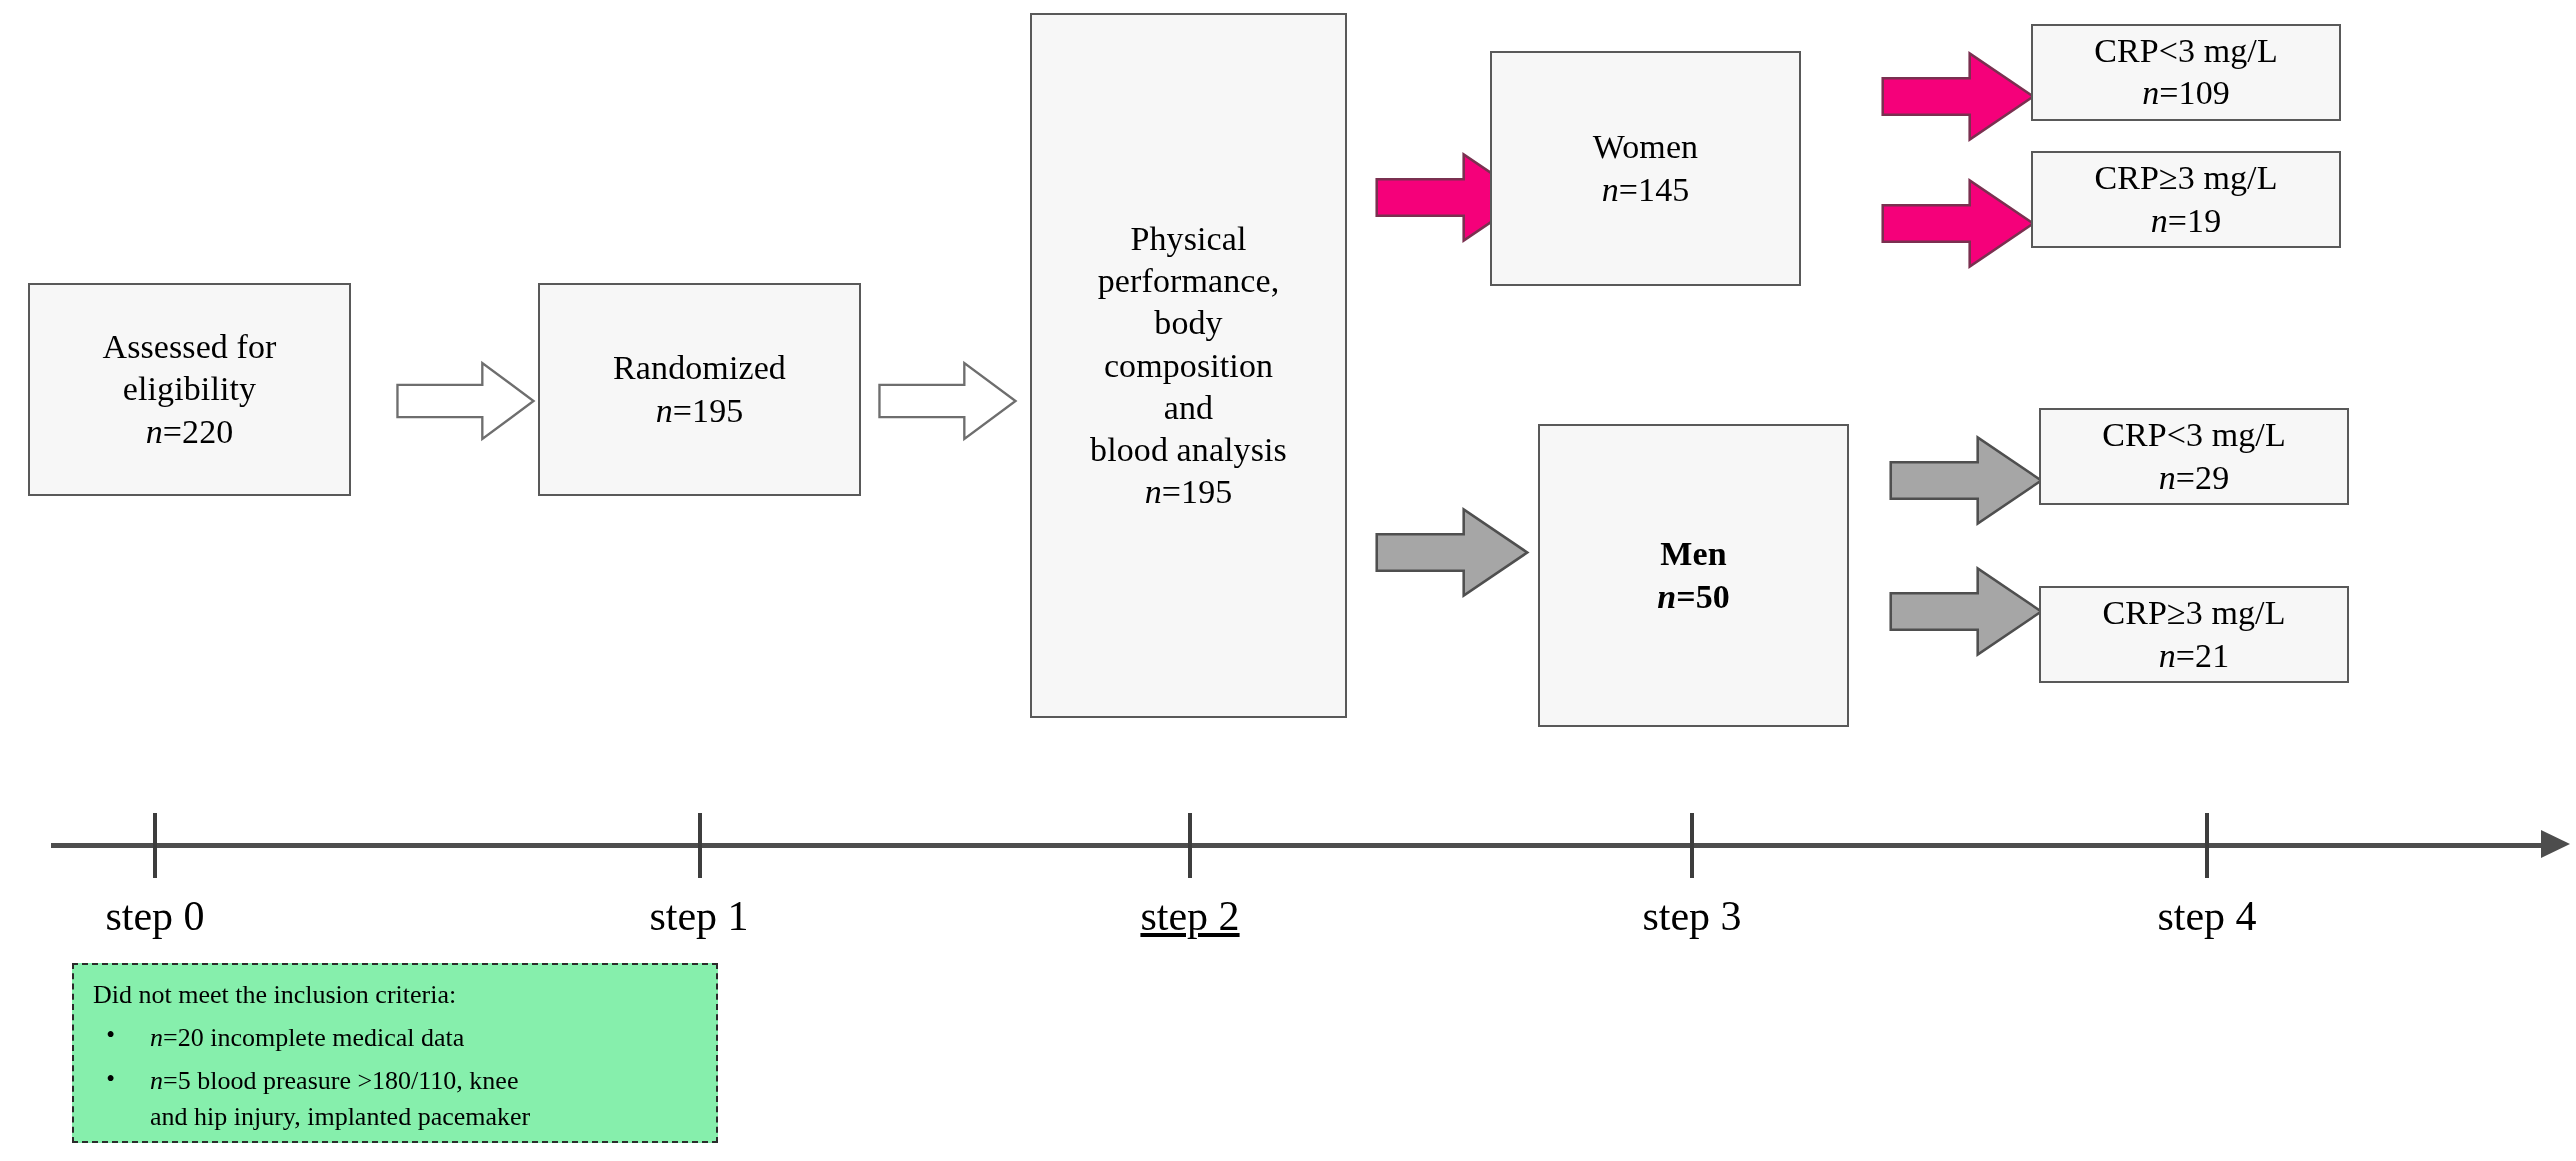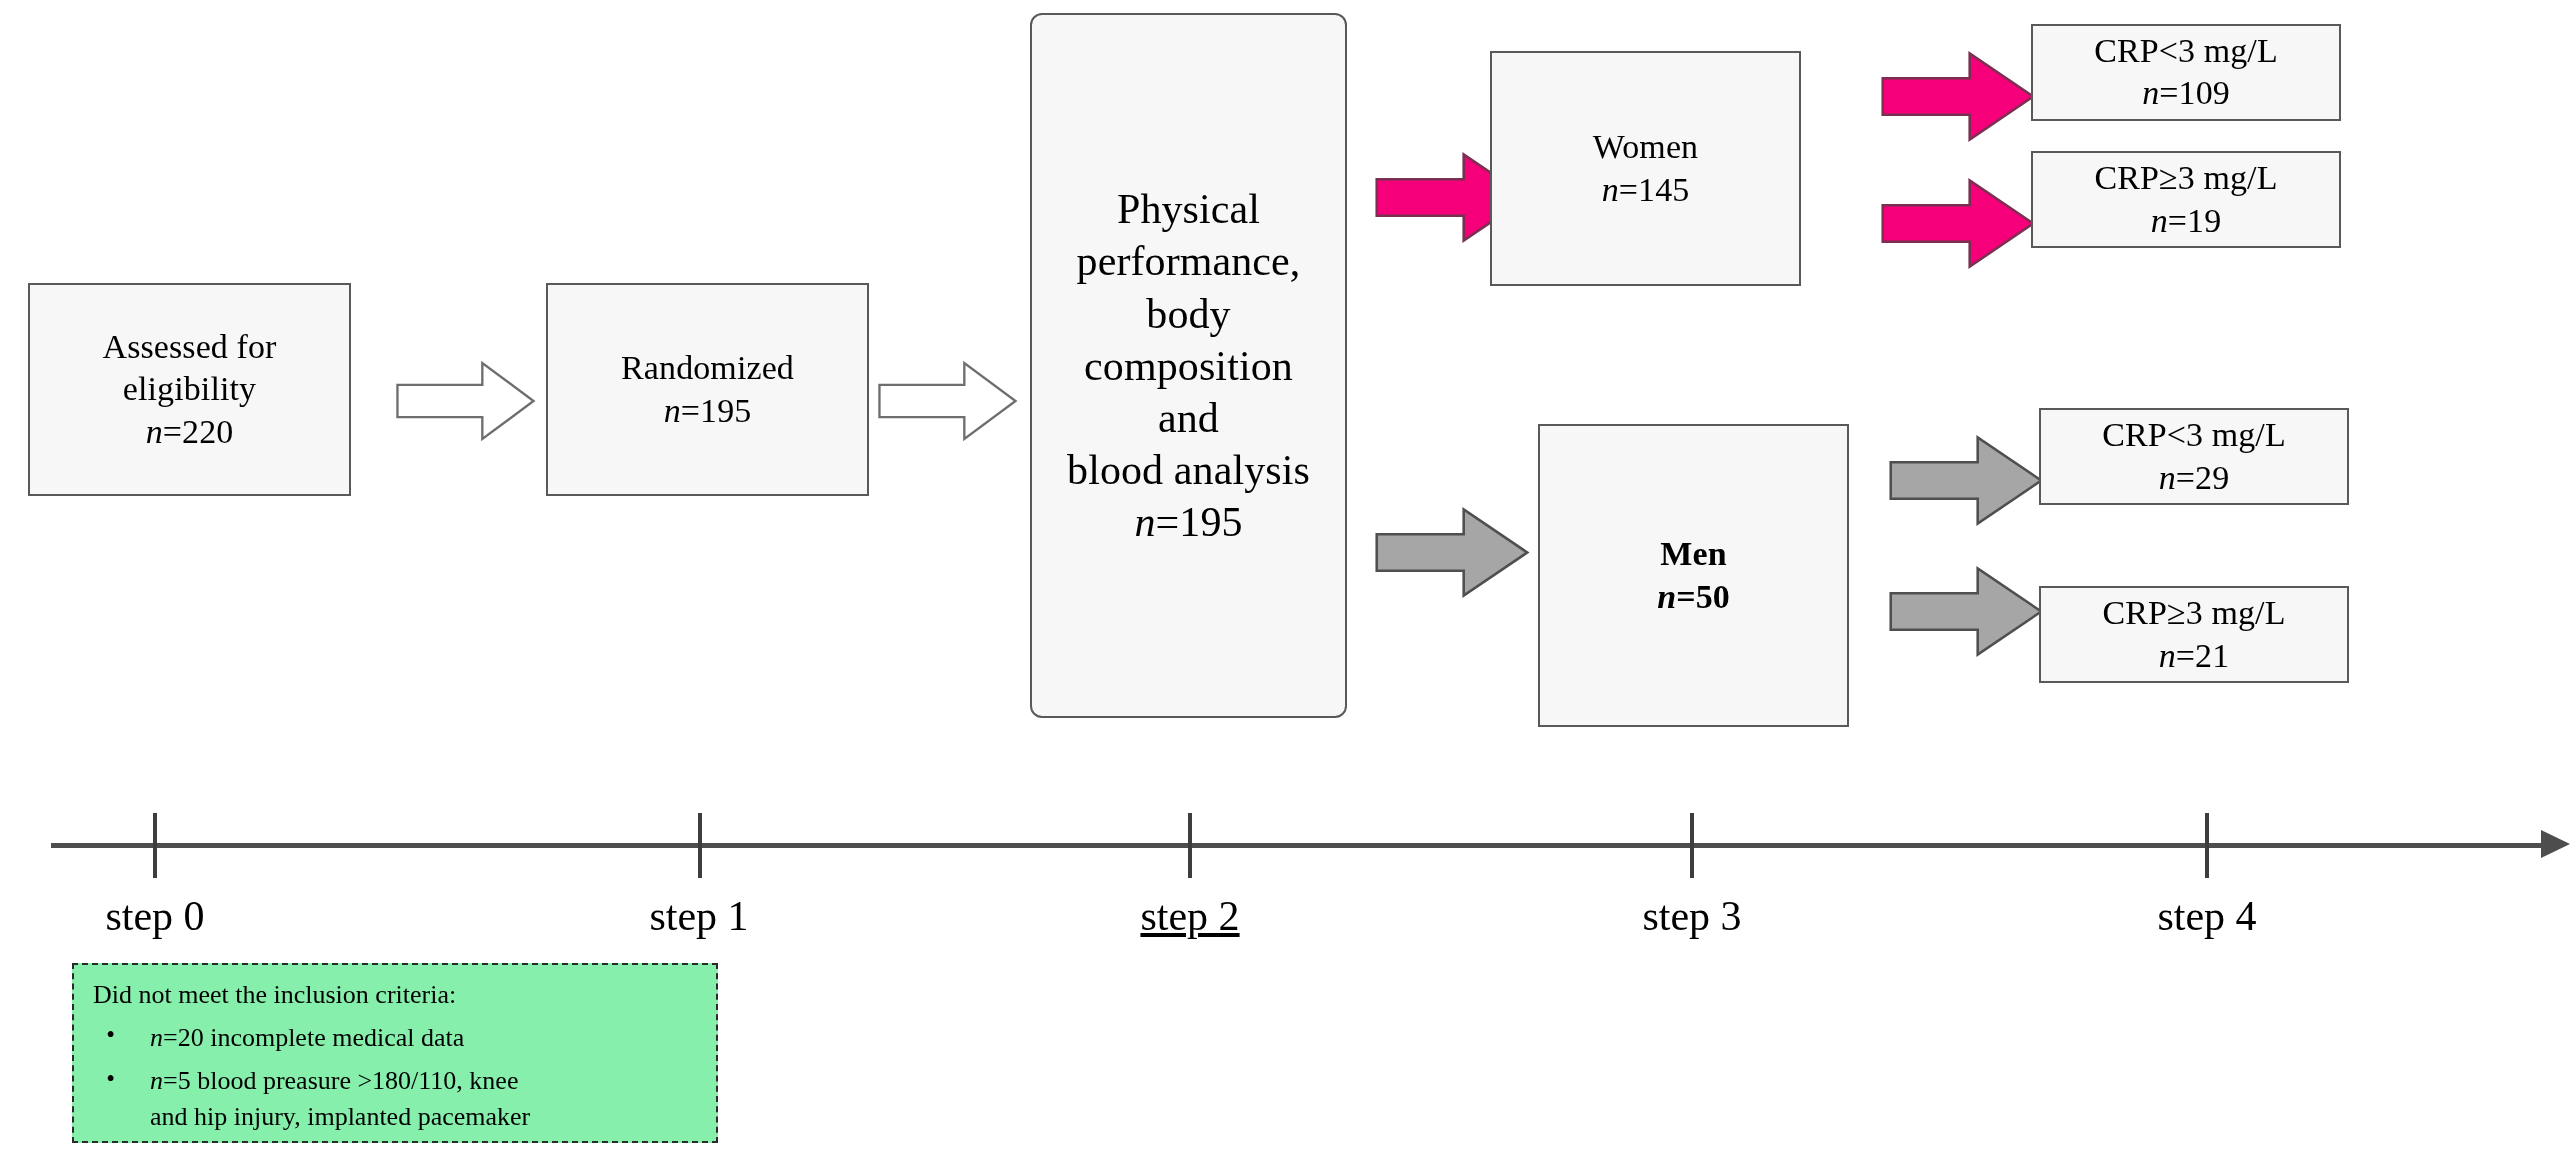--- a/index.html
+++ b/index.html
@@ -110,34 +110,34 @@
       <span class="ln"><i class="ital">n</i><span>=220</span></span>
     </span>
   </div>
 
   <div class="harrow" style="left:396px; top:357px; width:139px; height:88px;">
     <svg width="139" height="88" viewBox="0 0 190 120">
       <polygon points="2,38 118,38 118,8 188,60 118,112 118,82 2,82" fill="#ffffff" stroke="#6e6e6e" stroke-width="3.2" stroke-linejoin="miter"></polygon>
     </svg>
   </div>
 
-  <div class="fbox" style="left:538px; top:283px; width:323px; height:213px;margin-left:8px;">
+  <div class="fbox" style="left:538px; top:283px; width:323px; height:213px;">
     <span class="lines">
       <span class="ln">Randomized</span>
       <span class="ln"><i class="ital">n</i><span>=195</span></span>
     </span>
   </div>
 
   <div class="harrow" style="left:878px; top:357px; width:139px; height:88px;">
     <svg width="139" height="88" viewBox="0 0 190 120">
       <polygon points="2,38 118,38 118,8 188,60 118,112 118,82 2,82" fill="#ffffff" stroke="#6e6e6e" stroke-width="3.2" stroke-linejoin="miter"></polygon>
     </svg>
   </div>
 
-  <div class="fbox" style="left:1030px; top:13.2px; width:317px; height:705px; font-size:42px;border-radius:12px;">
+  <div class="fbox" style="left:1030px; top:13.2px; width:317px; height:705px; font-size:34px;">
     <span class="lines">
       <span class="ln">Physical</span>
       <span class="ln">performance,</span>
       <span class="ln">body</span>
       <span class="ln">composition</span>
       <span class="ln">and</span>
       <span class="ln">blood analysis</span>
       <span class="ln"><i class="ital">n</i><span>=195</span></span>
     </span>
   </div>

